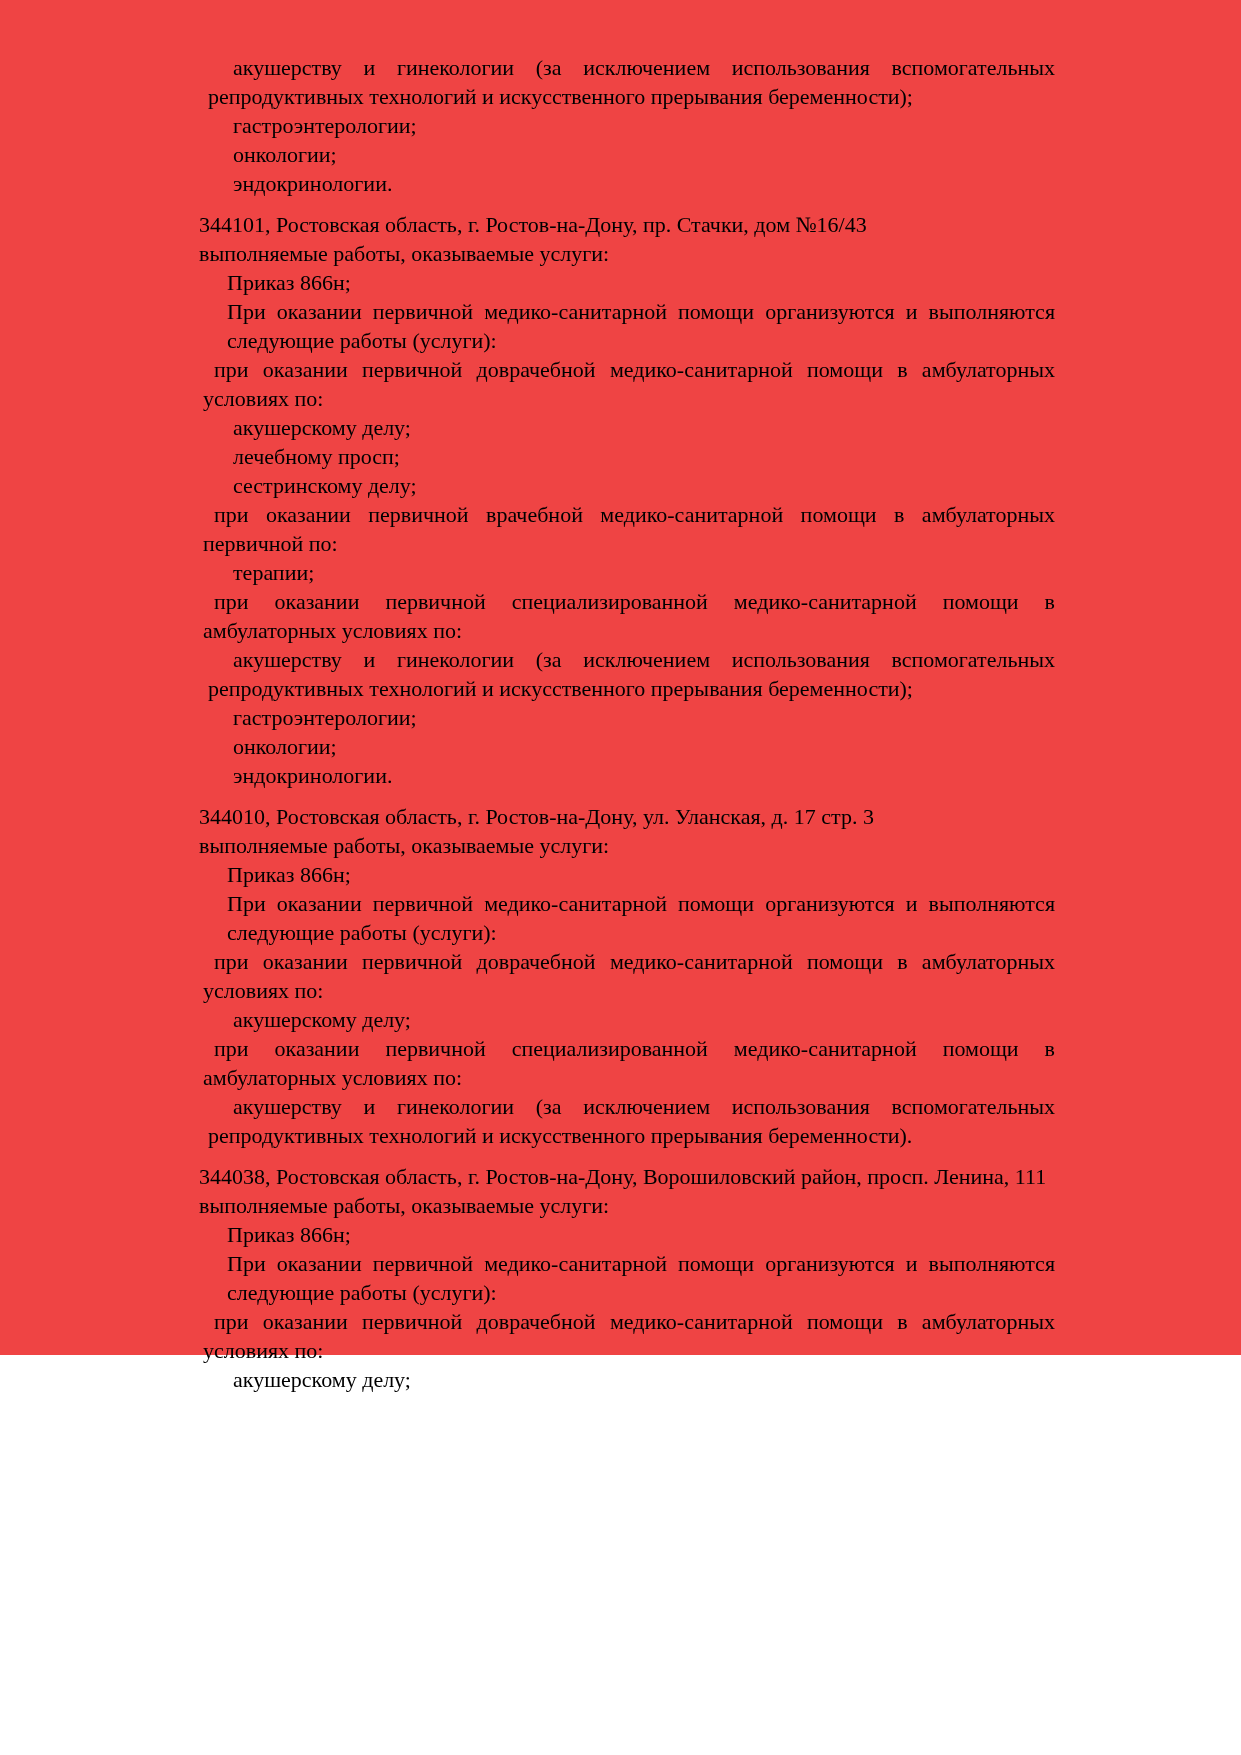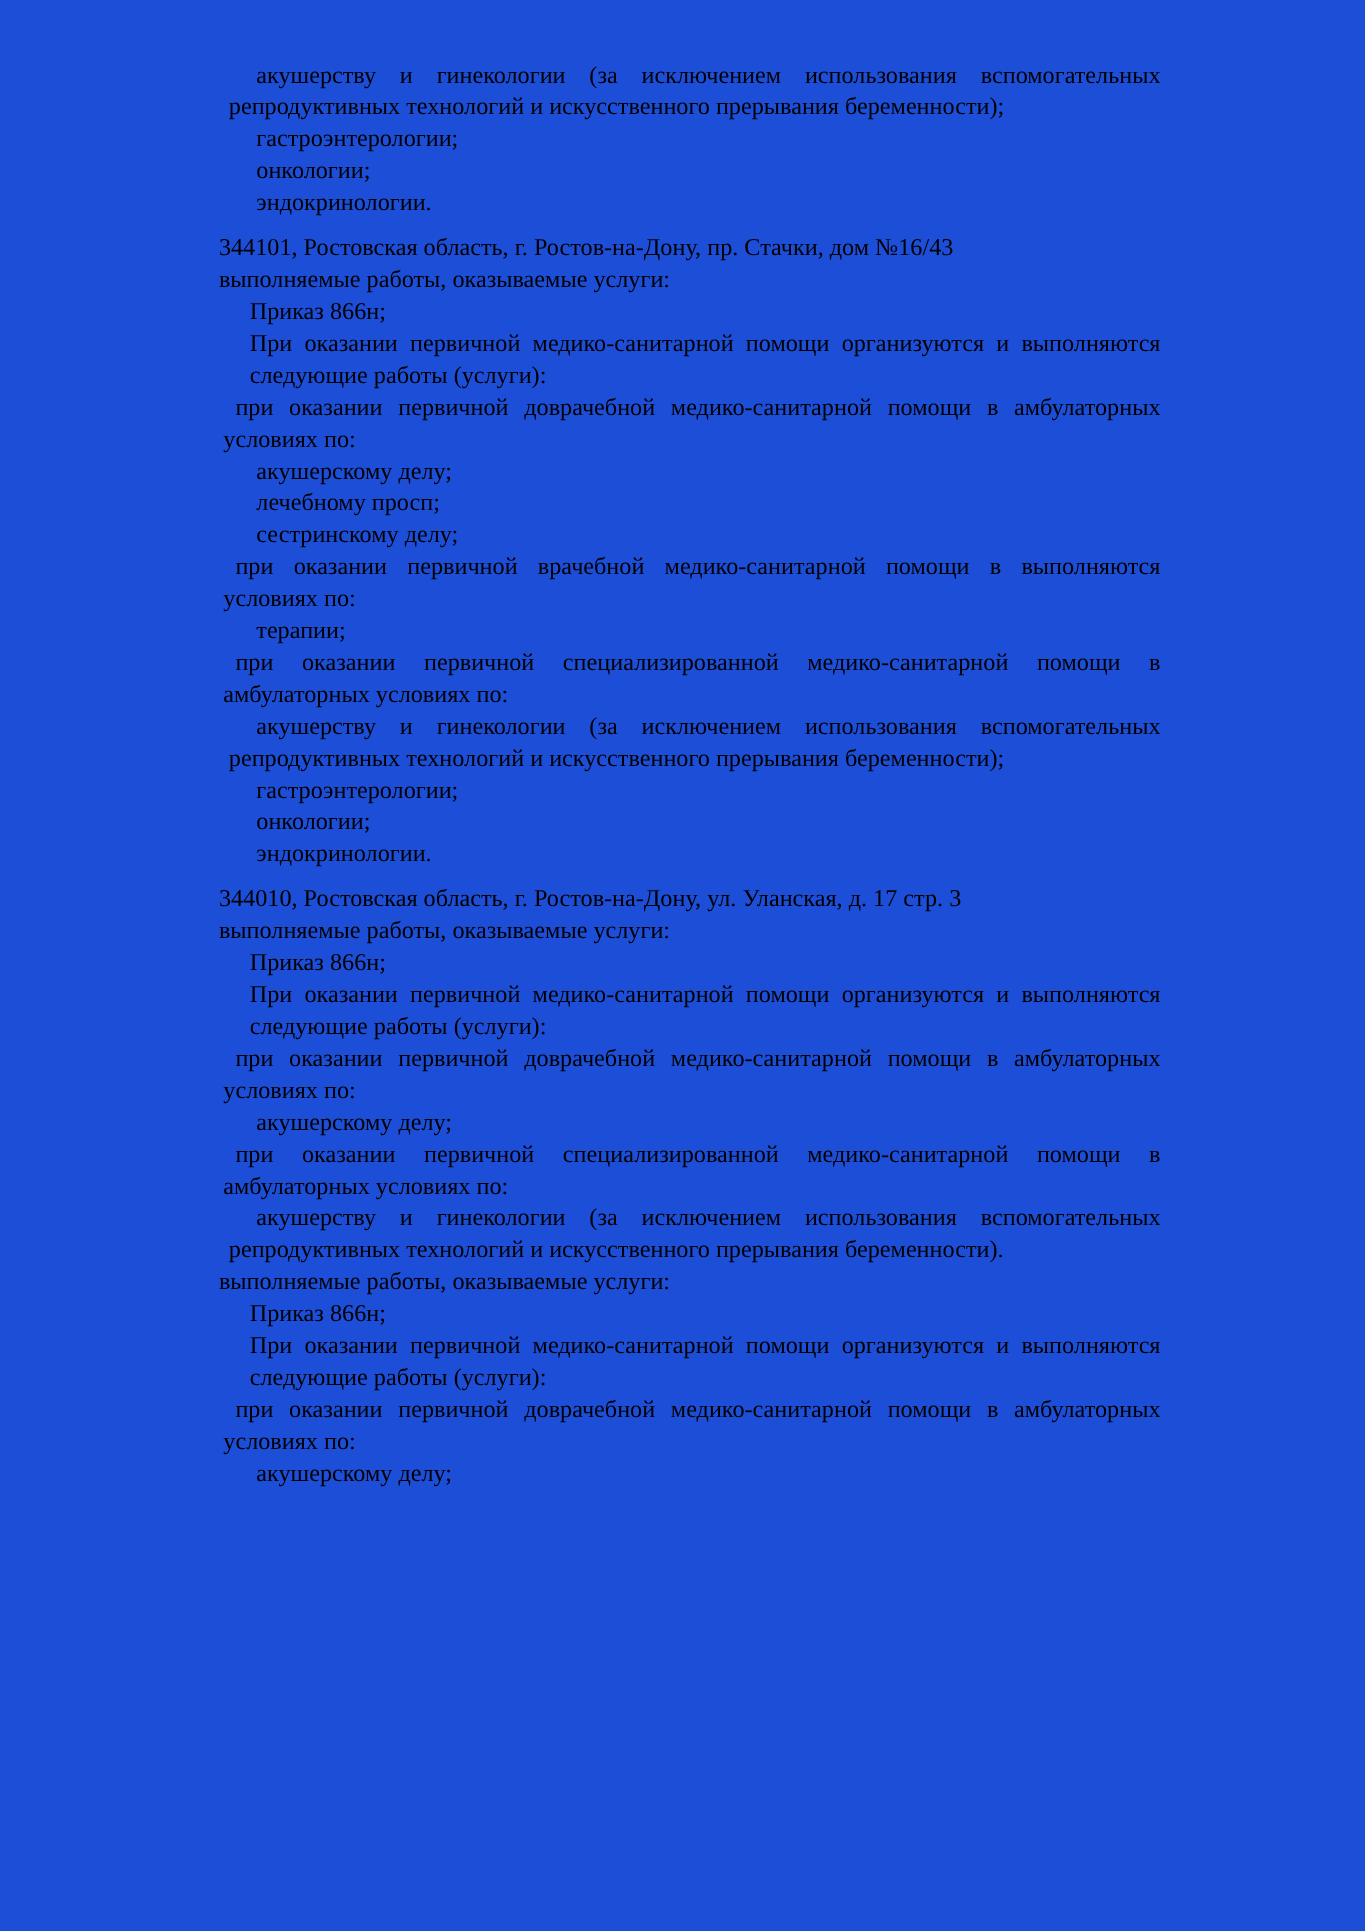--- a/index.html
+++ b/index.html
@@ -9,22 +9,22 @@
   }
   body {
     width: 1241px;
     height: 1755px;
     font-family: "Liberation Serif", "DejaVu Serif", serif;
     color: #000000;
     overflow: hidden;
   }
   .page {
     width: 1241px;
-    height: 1755px;
-    background: #1d4ed8;
+    height: 1355px;
+    background: #ef4444;
     box-sizing: border-box;
   }
   .content {
     box-sizing: border-box;
     padding: 53px 186px 0 199px;
   }
   p.blk {
     margin: 0;
     font-size: 22px;
     line-height: 29px;
@@ -47,34 +47,35 @@
       <p class="blk lvl3">онкологии;</p>
       <p class="blk lvl3">эндокринологии.</p>
       <p class="blk lvl0 gap">344101, Ростовская область, г. Ростов-на-Дону, пр. Стачки, дом №16/43</p>
       <p class="blk lvl0">выполняемые работы, оказываемые услуги:</p>
       <p class="blk lvl1">Приказ 866н;</p>
       <p class="blk lvl1">При оказании первичной медико-санитарной помощи организуются и выполняются следующие работы (услуги):</p>
       <p class="blk lvl2">при оказании первичной доврачебной медико-санитарной помощи в амбулаторных условиях по:</p>
       <p class="blk lvl3">акушерскому делу;</p>
       <p class="blk lvl3">лечебному просп;</p>
       <p class="blk lvl3">сестринскому делу;</p>
-      <p class="blk lvl2">при оказании первичной врачебной медико-санитарной помощи в выполняются условиях по:</p>
+      <p class="blk lvl2">при оказании первичной врачебной медико-санитарной помощи в амбулаторных первичной по:</p>
       <p class="blk lvl3">терапии;</p>
       <p class="blk lvl2">при оказании первичной специализированной медико-санитарной помощи в амбулаторных условиях по:</p>
       <p class="blk lvl3">акушерству и гинекологии (за исключением использования вспомогательных репродуктивных технологий и искусственного прерывания беременности);</p>
       <p class="blk lvl3">гастроэнтерологии;</p>
       <p class="blk lvl3">онкологии;</p>
       <p class="blk lvl3">эндокринологии.</p>
       <p class="blk lvl0 gap">344010, Ростовская область, г. Ростов-на-Дону, ул. Уланская, д. 17 стр. 3</p>
       <p class="blk lvl0">выполняемые работы, оказываемые услуги:</p>
       <p class="blk lvl1">Приказ 866н;</p>
       <p class="blk lvl1">При оказании первичной медико-санитарной помощи организуются и выполняются следующие работы (услуги):</p>
       <p class="blk lvl2">при оказании первичной доврачебной медико-санитарной помощи в амбулаторных условиях по:</p>
       <p class="blk lvl3">акушерскому делу;</p>
       <p class="blk lvl2">при оказании первичной специализированной медико-санитарной помощи в амбулаторных условиях по:</p>
       <p class="blk lvl3">акушерству и гинекологии (за исключением использования вспомогательных репродуктивных технологий и искусственного прерывания беременности).</p>
+      <p class="blk lvl0 gap">344038, Ростовская область, г. Ростов-на-Дону, Ворошиловский район, просп.  Ленина, 111</p>
       <p class="blk lvl0">выполняемые работы, оказываемые услуги:</p>
       <p class="blk lvl1">Приказ 866н;</p>
       <p class="blk lvl1">При оказании первичной медико-санитарной помощи организуются и выполняются следующие работы (услуги):</p>
       <p class="blk lvl2">при оказании первичной доврачебной медико-санитарной помощи в амбулаторных условиях по:</p>
       <p class="blk lvl3">акушерскому делу;</p>
     </div>
 </div>
 
 </body></html>

